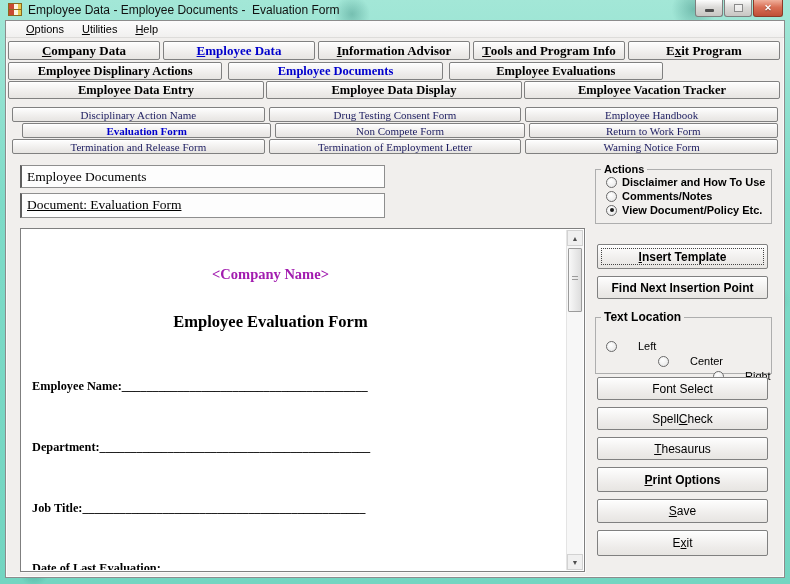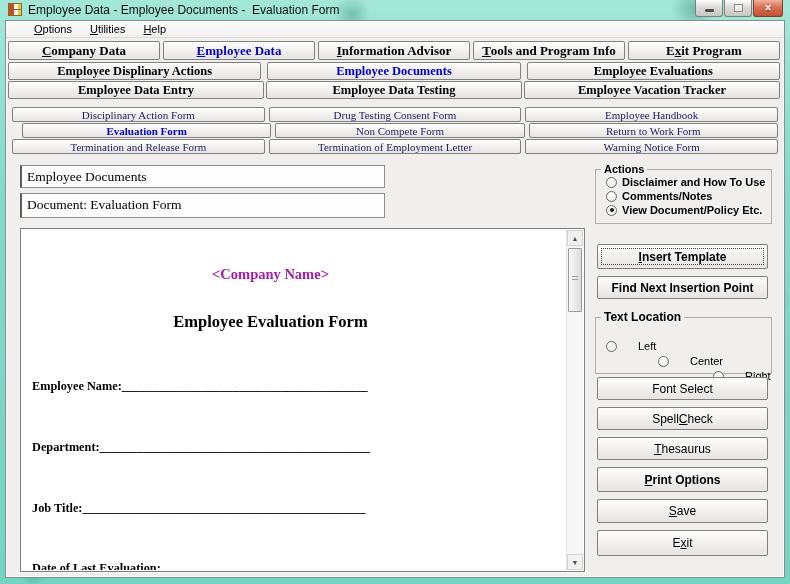--- a/index.html
+++ b/index.html
@@ -30,44 +30,44 @@
   .winbtn.close { width:30px; color:#fff; font-size:9px; font-weight:bold;
     background:linear-gradient(180deg,#f0b09c,#d96f55 45%,#bf5038); border-color:#8c3a28;
     text-shadow:0 1px 1px rgba(0,0,0,.4); }
   .min-glyph { width:9px; height:3px; background:#4e4e4e; border-radius:1px; margin-top:5px; }
   .max-glyph { width:9px; height:8px; border:1px solid #8a8a8a; background:rgba(255,255,255,.55); }
   
   .client { position:absolute; left:5px; top:20px; width:780px; height:558px;
     background:#f1efed; border:1px solid #8c8c8c; box-shadow:inset 0 0 0 1px #fbfbfb; }
   .menubar { position:absolute; left:6px; top:21px; width:778px; height:17px;
     background:linear-gradient(180deg,#fcfcfc,#f1f0ef); border-bottom:1px solid #dddcda;
-    display:flex; align-items:center; padding-left:20px; gap:2px;text-align:center; }
+    display:flex; align-items:center; padding-left:12px; gap:2px;text-align:center; }
   .menu-item { font-size:11px; padding:1px 8px; }
   
   .btn { background:linear-gradient(180deg,#fefefe,#edebe9 70%,#e7e5e2);
     border:1px solid #808080; border-radius:2px; text-align:center; color:#000;
     display:flex; align-items:center; justify-content:center;
     box-shadow:inset 0 1px 0 rgba(255,255,255,.8); overflow:hidden; white-space:nowrap; }
   
   .row1 { position:absolute; left:8px; top:41px; width:772px; height:19px; display:flex; gap:3px; }
-  .row2 { position:absolute; left:8px; top:62px; width:772px; height:18px; display:flex; gap:6px; }
+  .row2 { position:absolute; left:8px; top:62px; width:655px; height:18px; display:flex; gap:6px; }
   .row3 { position:absolute; left:8px; top:81px; width:772px; height:18px; display:flex; gap:2px; }
   .row1 .btn, .row2 .btn, .row3 .btn { flex:1; font-family:"Liberation Serif",serif; font-weight:bold; }
   .row1 .btn { font-size:13px; }
   .row2 .btn, .row3 .btn { font-size:12.5px; }
   .grid-row { position:absolute; left:12px; width:766px; height:15px; display:flex; gap:4px; }
   .gr1 { top:107px; } .gr2 { top:123px;padding-left:10px; } .gr3 { top:139px;justify-content:center; }
   .grid-row .btn { flex:1; font-family:"Liberation Serif",serif; font-size:11px; color:#1c1c60; }
   .active-label { color:#0000cc !important; font-weight:bold !important; }
   
   .field { position:absolute; left:20px; width:365px; background:#fdfdfd;
     border:1px solid #8e8e8e; border-left:2px solid #5e5e5e;
     font-family:"Liberation Serif",serif; font-size:13.5px; padding:3px 0 0 5px; }
   .field-section { top:165px; height:23px; }
-  .field-document { top:193px; height:25px; }
+  .field-document { top:193px; height:25px;text-decoration:underline; }
   
   .doc-area { position:absolute; left:20px; top:228px; width:565px; height:344px;
     background:#fff; border:1px solid #7f7f7f; box-shadow:1px 1px 0 #fafafa; }
   .doc-content { position:absolute; left:1px; top:1px; right:18px; bottom:1px; overflow:hidden;
     font-family:"Liberation Serif",serif; font-weight:bold; font-size:12.3px; line-height:15px;
     padding:6px 2px 0 10px; white-space:pre; }
   .doc-center { text-align:center; padding-right:55px; }
   .doc-company { font-size:14.5px; line-height:16px; color:#a21caf; }
   .doc-title { font-size:16.5px; line-height:19px; }
   .m-name { margin-top:18px; } .m-f { margin-top:16px; } .m-f2 { margin-top:15px; }
@@ -146,26 +146,26 @@
   </div>
 
   <div class="row2">
     <div class="btn">Employee Displinary Actions</div>
     <div class="btn active-label">Employee Documents</div>
     <div class="btn">Employee Evaluations</div>
   </div>
 
   <div class="row3">
     <div class="btn">Employee Data Entry</div>
-    <div class="btn">Employee Data Testing</div>
+    <div class="btn">Employee Data Display</div>
     <div class="btn">Employee Vacation Tracker</div>
   </div>
 
   <div class="grid-row gr1">
-    <div class="btn">Disciplinary Action Form</div>
+    <div class="btn">Disciplinary Action Name</div>
     <div class="btn">Drug Testing Consent Form</div>
     <div class="btn">Employee Handbook</div>
   </div>
   <div class="grid-row gr2">
     <div class="btn active-label">Evaluation Form</div>
     <div class="btn">Non Compete Form</div>
     <div class="btn">Return to Work Form</div>
   </div>
   <div class="grid-row gr3">
     <div class="btn">Termination and Release Form</div>

